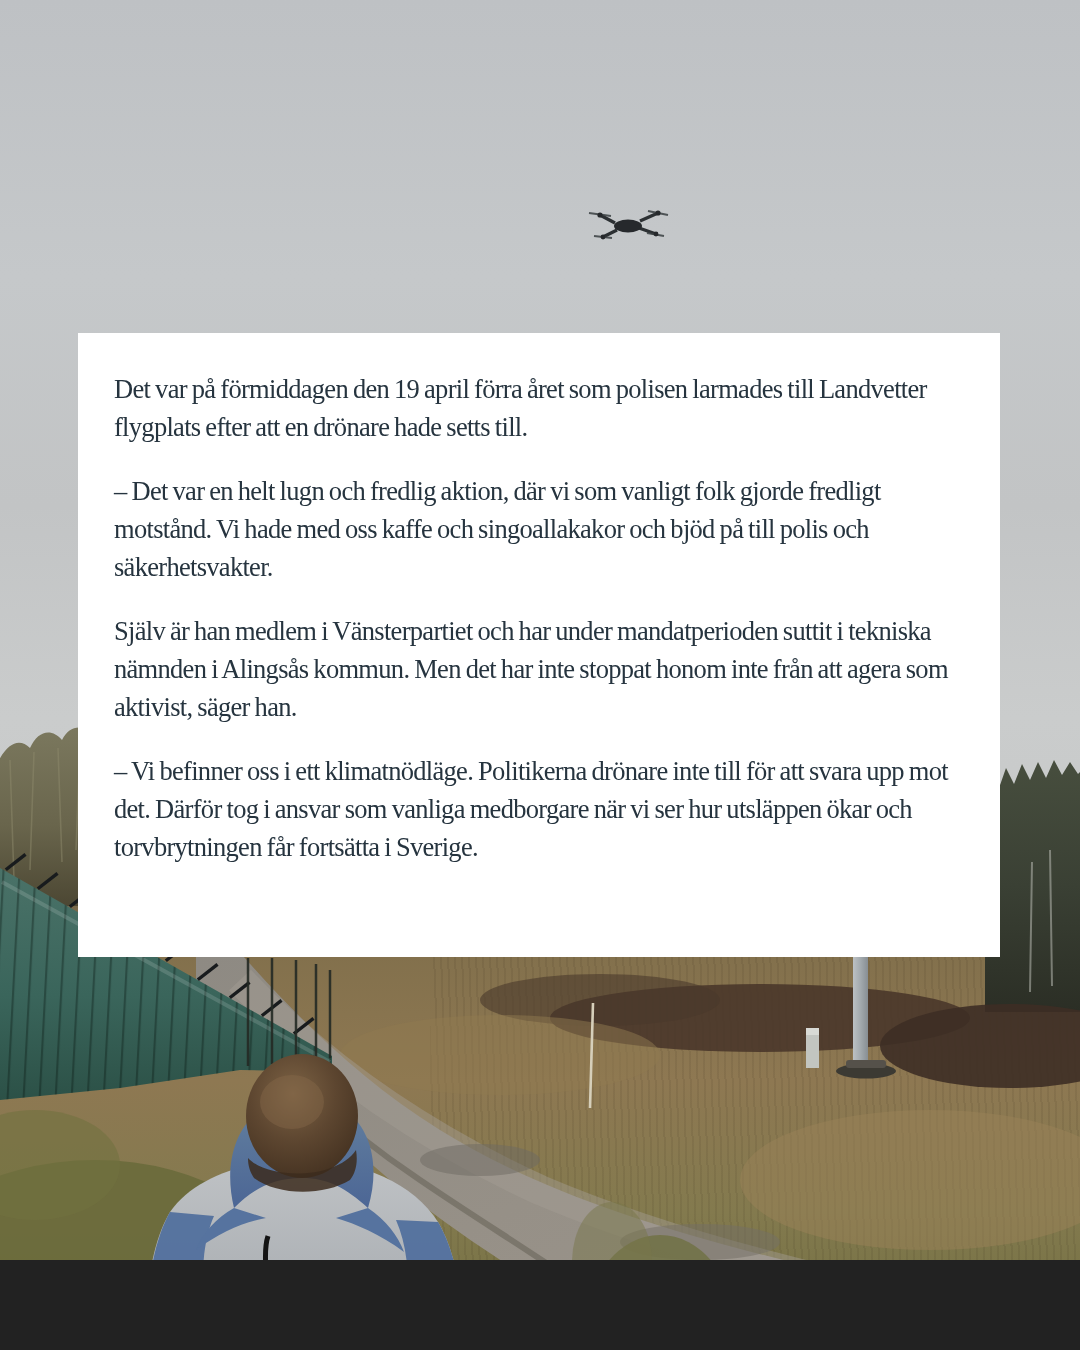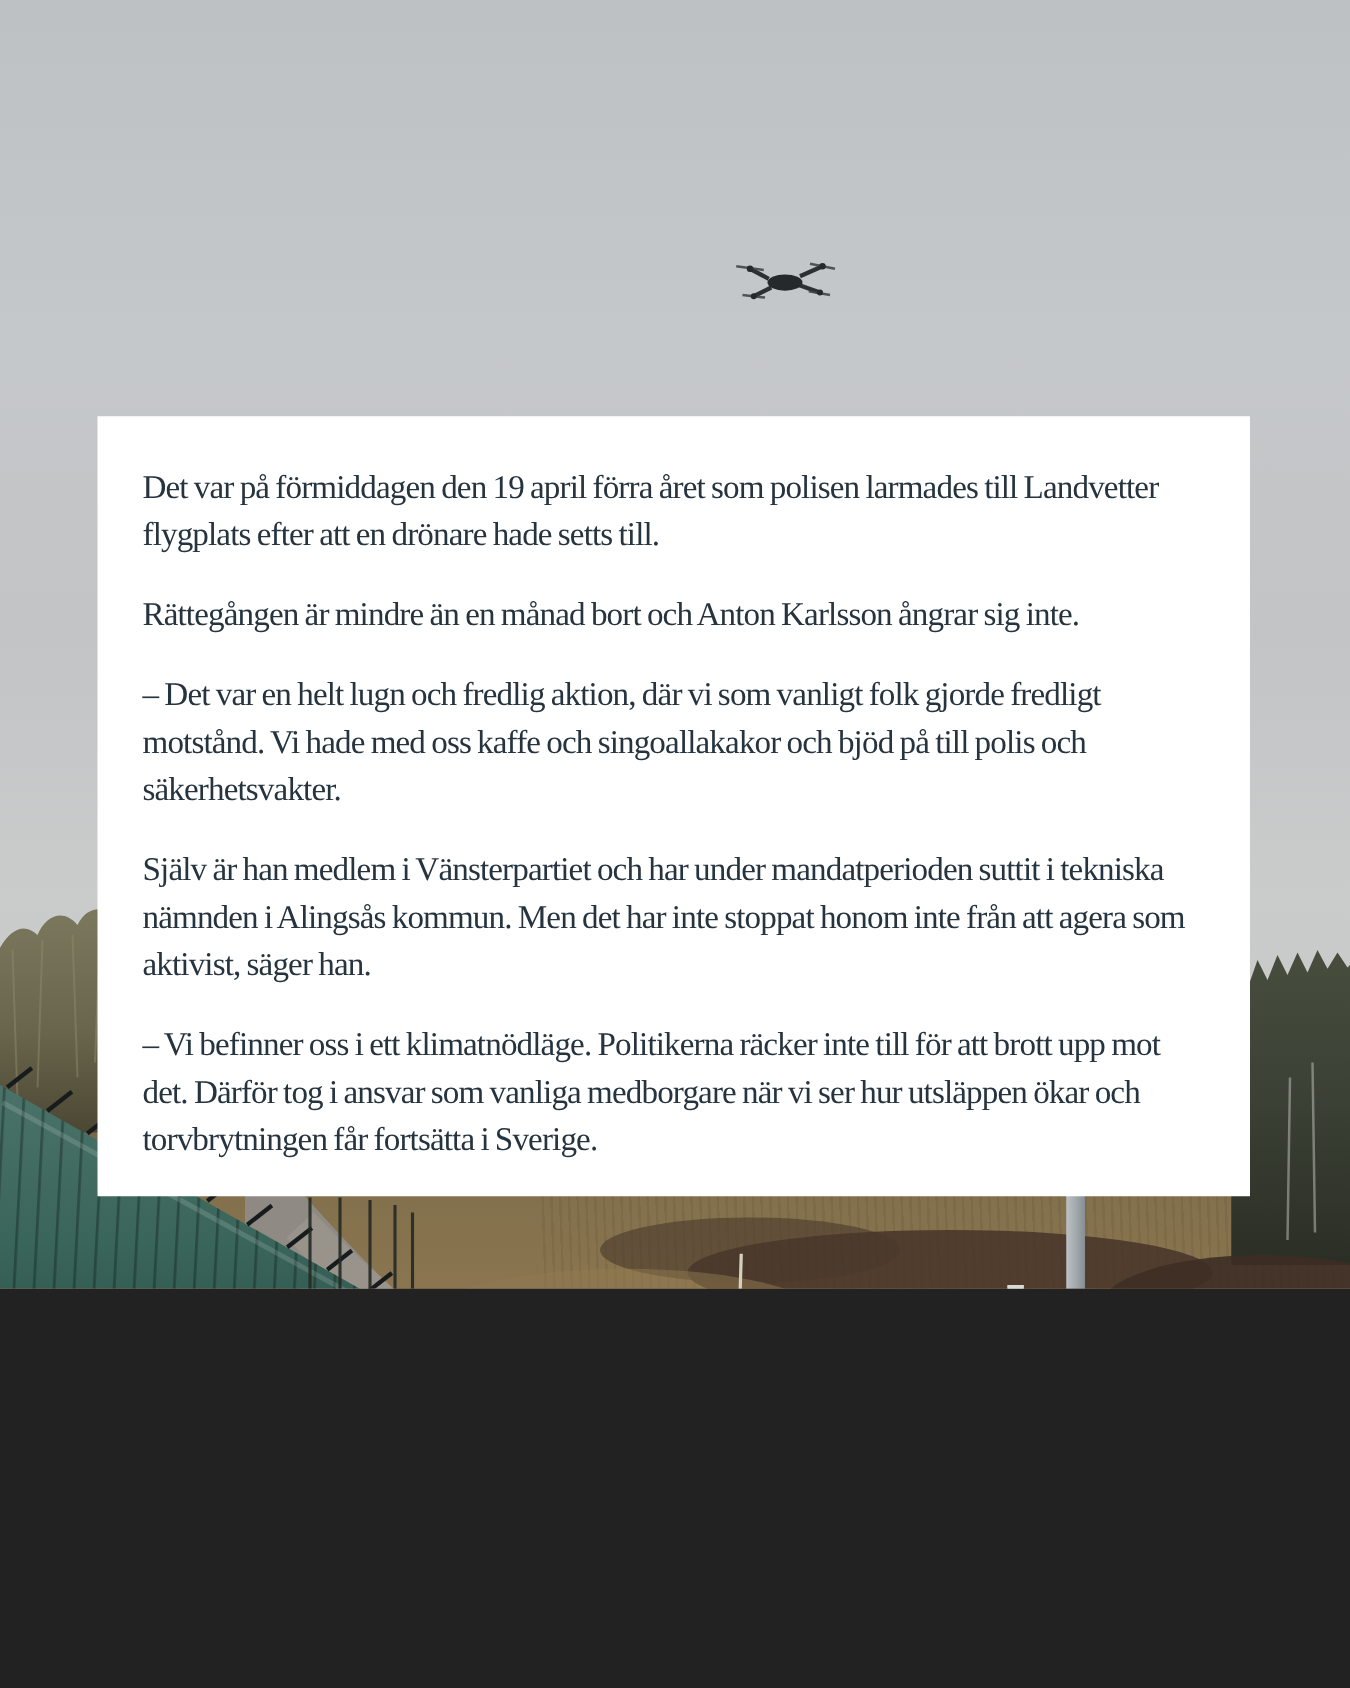--- a/index.html
+++ b/index.html
@@ -1,17 +1,17 @@
 <!DOCTYPE html>
 <html><head>
 <meta charset="utf-8">
 <style>
   html,body{margin:0;padding:0;background:#222;}
   .canvas{
-    position:relative;width:1080px;height:1031px;overflow:hidden;
+    position:relative;width:1080px;height:1260px;overflow:hidden;
     background:#8a7450;
     font-family:"Liberation Serif","DejaVu Serif",serif;
   }
   .sky{
     position:absolute;left:0;top:0;width:1080px;height:920px;
     background:linear-gradient(180deg,#bec1c4 0%,#c5c8ca 30%,#c2c4c5 55%,#cacccc 78%,#c6c8c8 100%);
   }
   .ground{
     position:absolute;left:0;top:860px;width:1080px;height:490px;
     background:linear-gradient(180deg,#6e5f46 0%,#82704c 18%,#8e7852 45%,#837a4e 72%,#6f6d40 100%);
@@ -183,19 +183,18 @@
       <ellipse cx="302" cy="1116" rx="56" ry="62" fill="url(#headGrad)"></ellipse>
       <ellipse cx="292" cy="1102" rx="32" ry="27" fill="#84684a" opacity="0.45"></ellipse>
       <path d="M248,1158 C268,1180 336,1180 356,1150 C358,1162 356,1172 350,1180 C324,1196 278,1196 254,1178 C250,1172 248,1166 248,1158 Z" fill="#3c2c1d" opacity="0.85"></path>
       <path d="M268,1236 C262,1254 270,1268 260,1284" stroke="#141414" stroke-width="5" fill="none"></path>
       <path d="M248,1282 L272,1279 L259,1302 Z" fill="#141414"></path>
     </g>
   </svg>
 
   <div class="card">
     <p>Det var på förmiddagen den 19 april förra året som polisen larmades till Landvetter flygplats efter att en drönare hade setts till.</p>
-    <p>Rättegången är mindre än en månad bort och Anton Karlsson ångrar sig inte.</p>
     <p>– Det var en helt lugn och fredlig aktion, där vi som vanligt folk gjorde fredligt motstånd. Vi hade med oss kaffe och singoallakakor och bjöd på till polis och säkerhetsvakter.</p>
     <p>Själv är han medlem i Vänsterpartiet och har under mandatperioden suttit i tekniska nämnden i Alingsås kommun. Men det har inte stoppat honom inte från att agera som aktivist, säger han.</p>
-    <p>– Vi befinner oss i ett klimatnödläge. Politikerna räcker inte till för att brott upp mot det. Därför tog i ansvar som vanliga medborgare när vi ser hur utsläppen ökar och torvbrytningen får fortsätta i Sverige.</p>
+    <p>– Vi befinner oss i ett klimatnödläge. Politikerna drönare inte till för att svara upp mot det. Därför tog i ansvar som vanliga medborgare när vi ser hur utsläppen ökar och torvbrytningen får fortsätta i Sverige.</p>
   </div>
 
 </div>
 
 </body></html>

